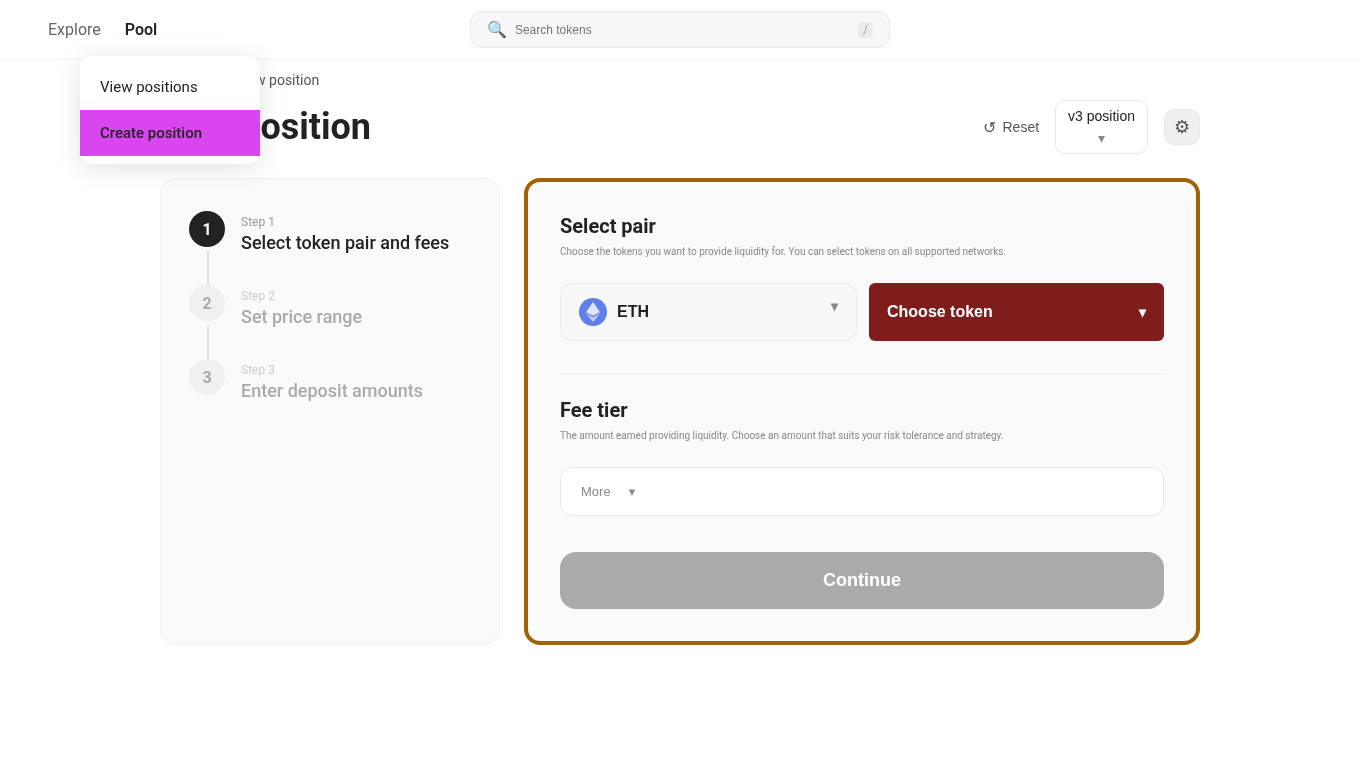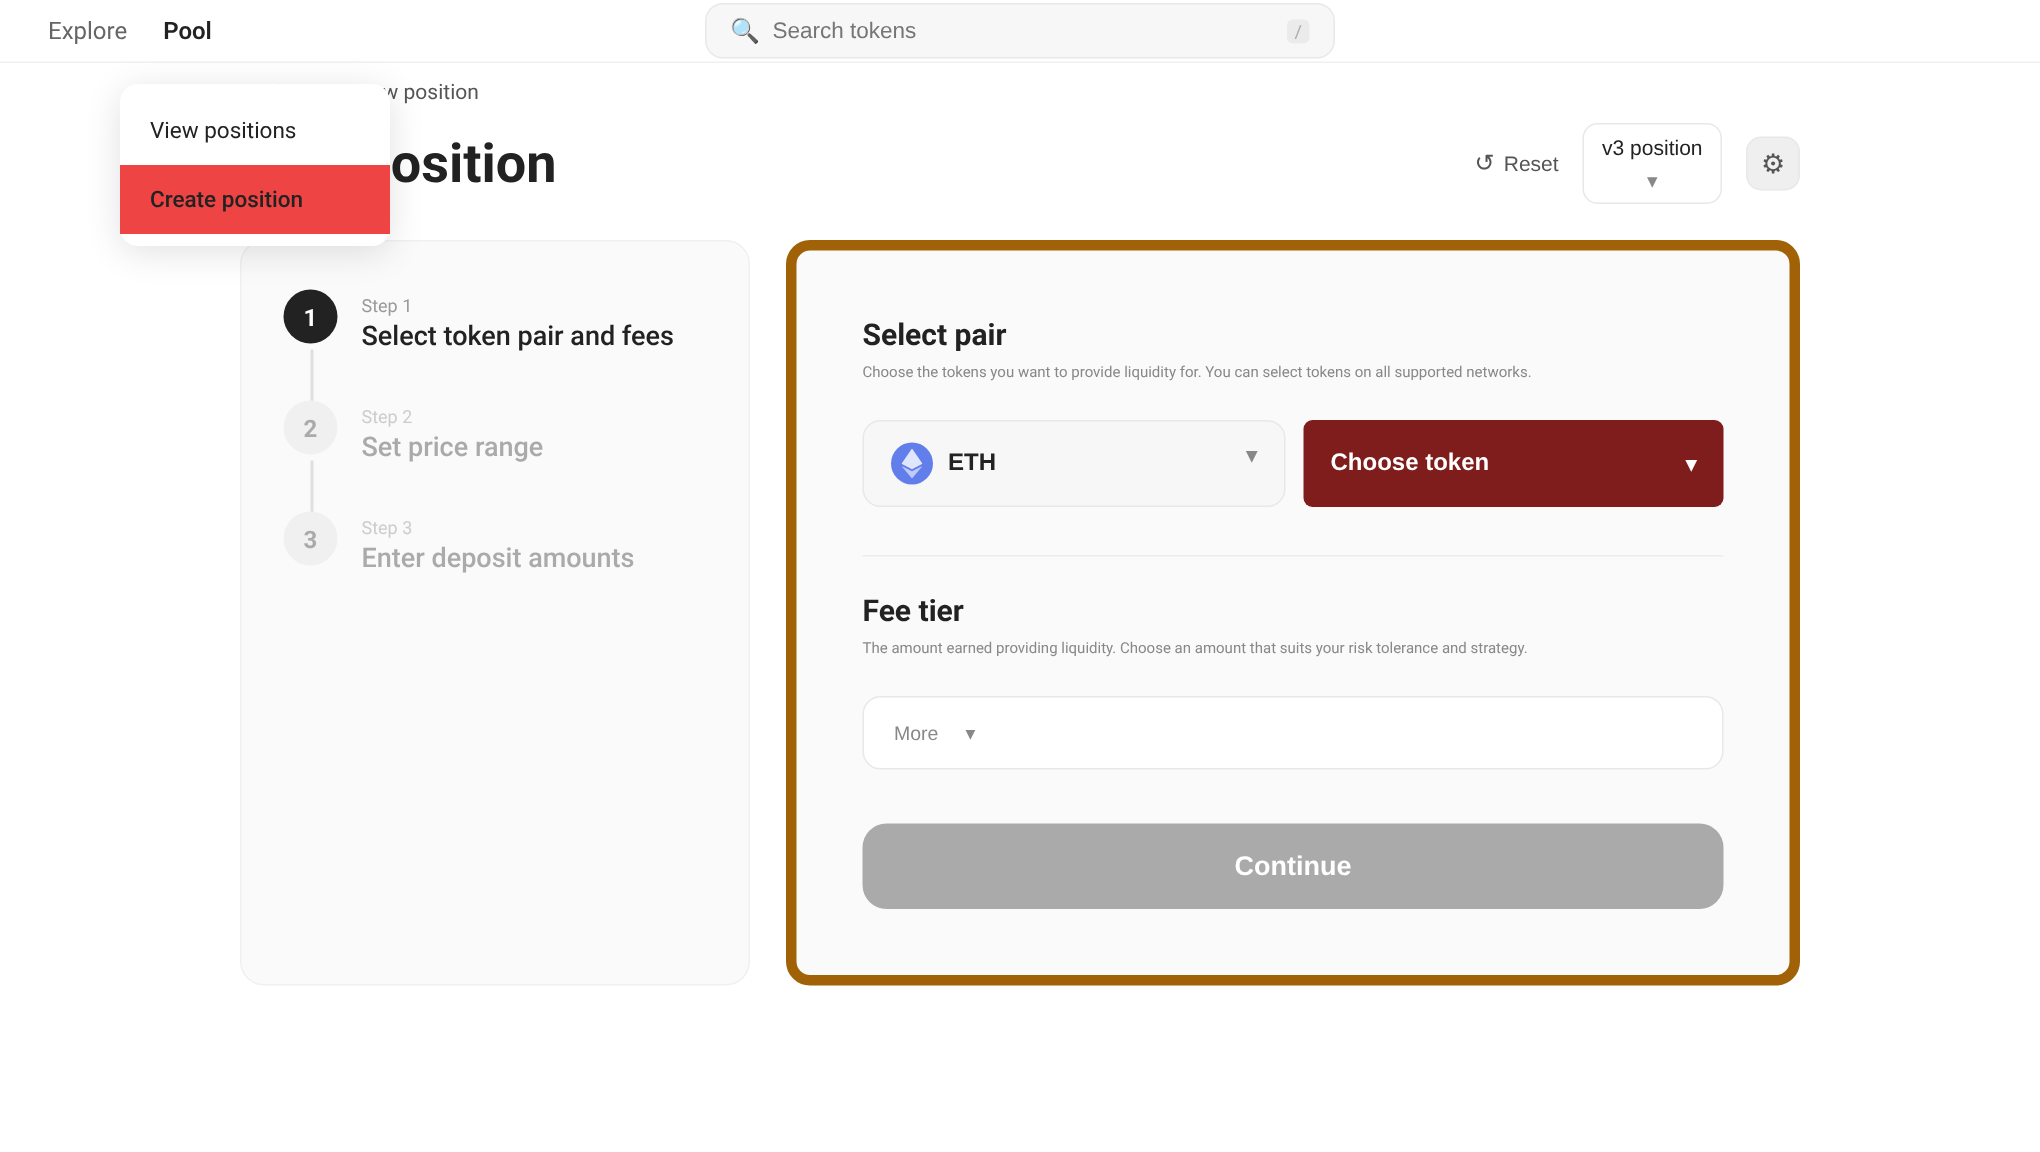--- a/index.html
+++ b/index.html
@@ -9,22 +9,22 @@
       color: #222;
       width: 1360px;
       min-height: 768px;
       position: relative;
     }
 
     
     .header {
       display: flex;
       align-items: center;
-      padding: 0 32px;
-      height: 42px;
+      padding: 0 48px;
+      height: 60px;
       border-bottom: 1px solid #f0f0f0;
       position: relative;
     }
     .nav-explore {
       font-size: 16px;
       color: #666;
       cursor: pointer;
       margin-right: 24px;
     }
     .nav-pool {
@@ -43,21 +43,21 @@
       border: 1px solid #e8e8e8;
       border-radius: 12px;
       padding: 8px 16px;
       width: 420px;
       gap: 8px;
     }
     .search-bar input {
       background: transparent;
       border: none;
       outline: none;
-      font-size: 15px;
+      font-size: 12px;
       color: #999;
       flex: 1;
     }
     .search-kbd {
       font-size: 12px;
       color: #aaa;
       background: #ebebeb;
       border-radius: 4px;
       padding: 1px 5px;
     }
@@ -74,21 +74,21 @@
       z-index: 100;
       min-width: 180px;
     }
     .dropdown-item {
       padding: 14px 20px;
       font-size: 15px;
       cursor: pointer;
       color: #222;
     }
     .dropdown-item:hover, .dropdown-item.active {
-      background: #ef4444;
+      background: #d946ef;
     }
     .dropdown-item.active {
       font-weight: 500;
     }
 
     
     .breadcrumb {
       padding: 12px 160px;
       font-size: 14px;
       color: #999;
@@ -225,23 +225,23 @@
       color: #aaa;
     }
     .step-item.inactive .step-label {
       color: #ccc;
     }
 
     
     .right-panel {
       flex: 1;
       background: #fafafa;
-      border: 7px solid #a16207;
+      border: 4px solid #a16207;
       border-radius: 16px;
-      padding: 44px;
+      padding: 32px;
     }
 
     
     .section-title {
       font-size: 20px;
       font-weight: 700;
       color: #222;
       margin-bottom: 6px;
     }
     .section-desc {

